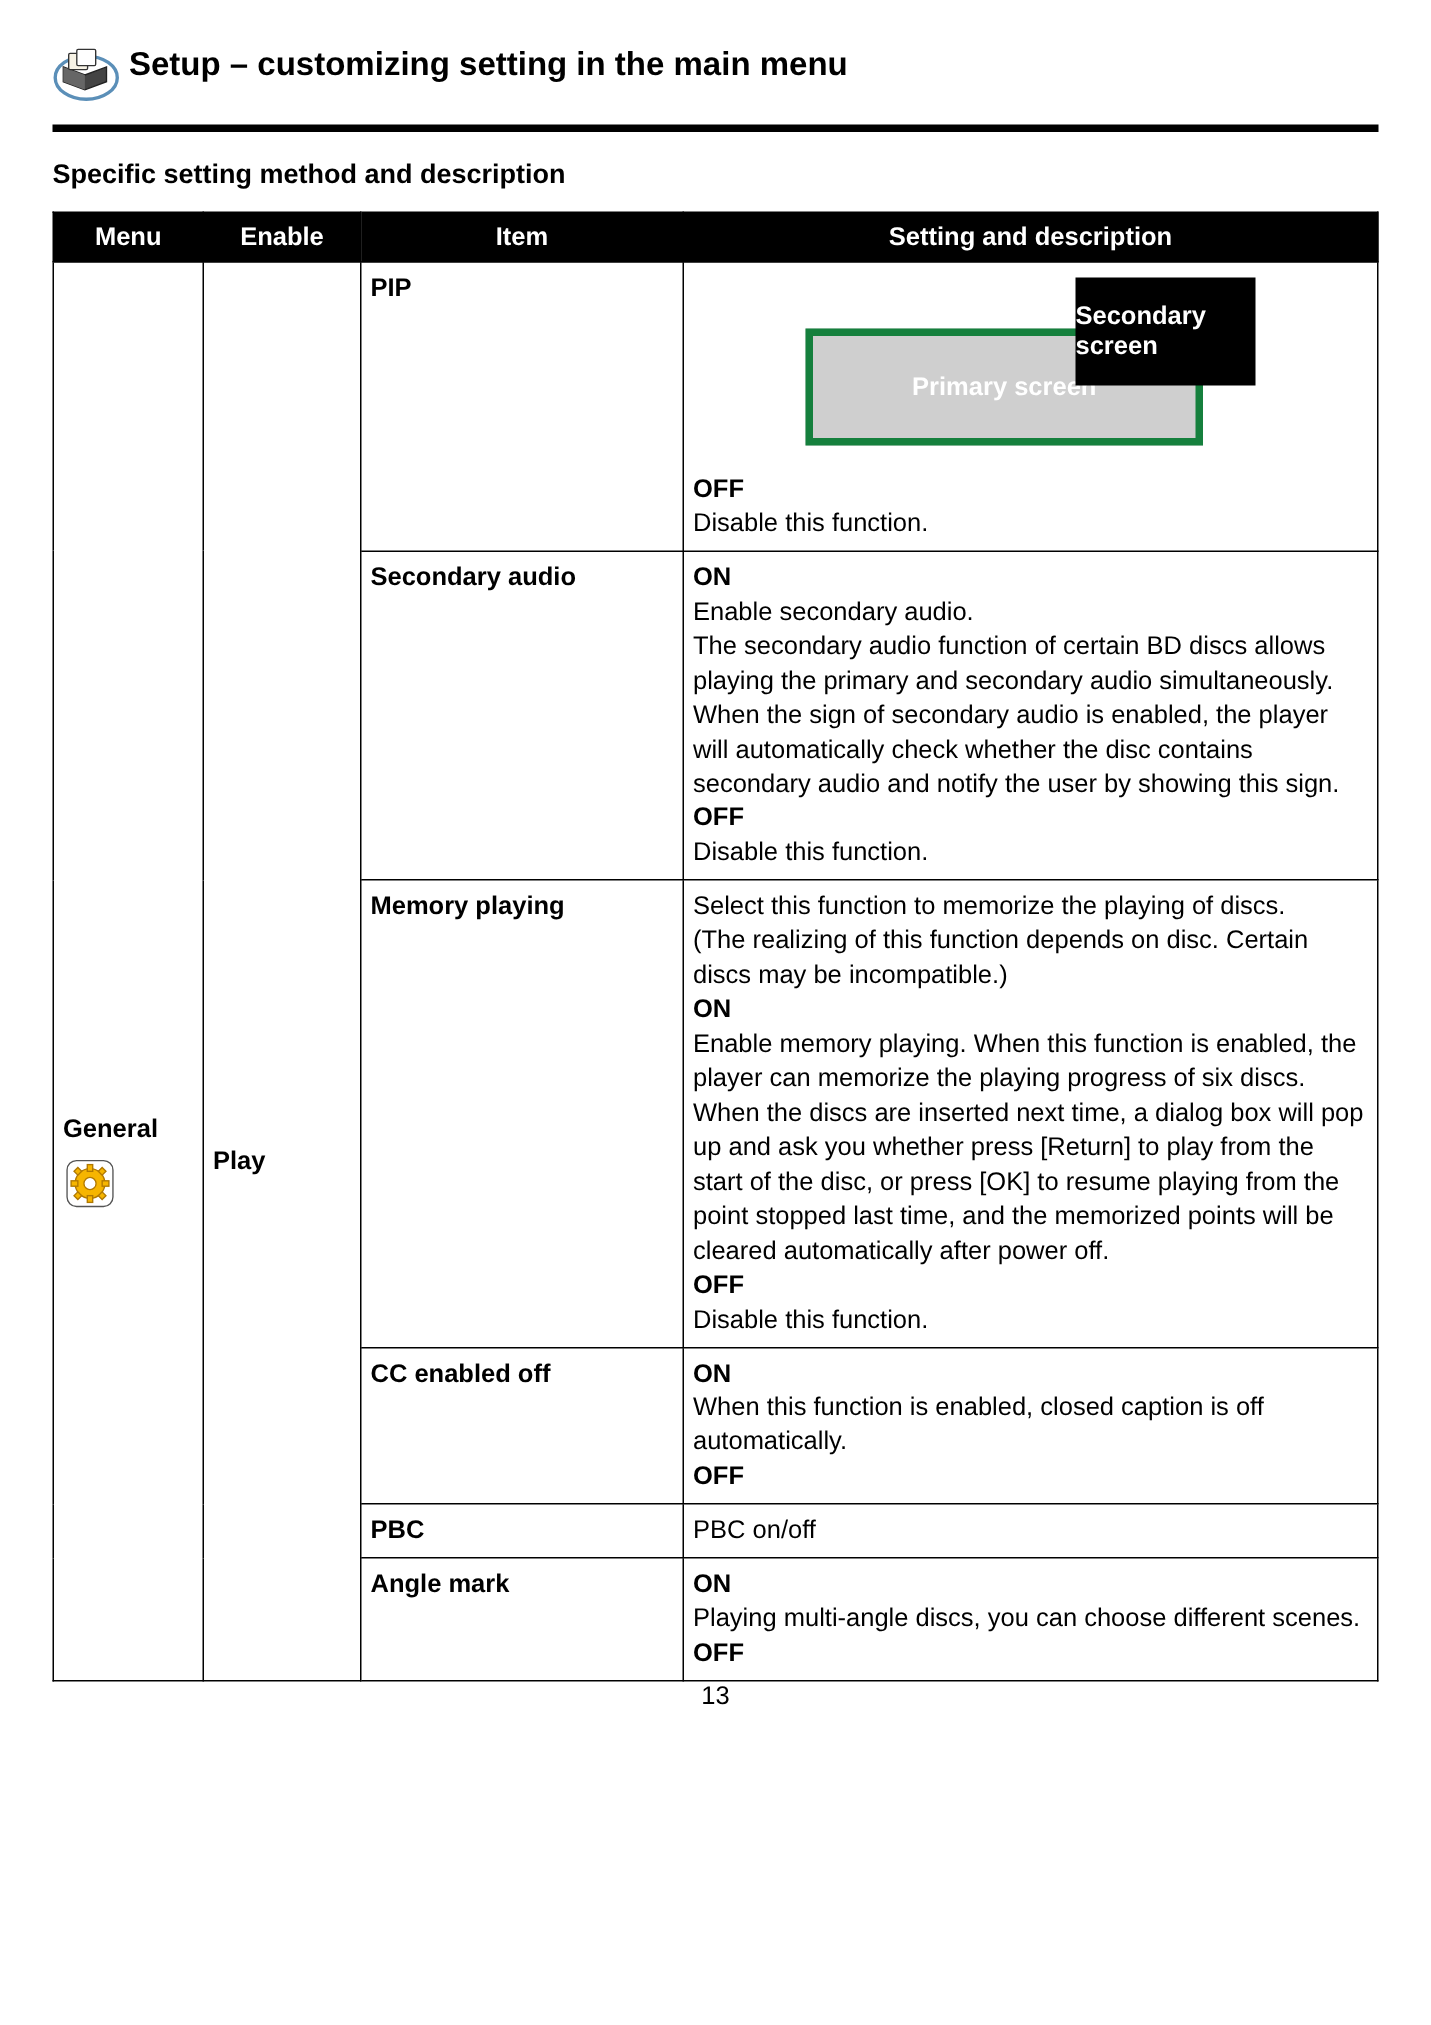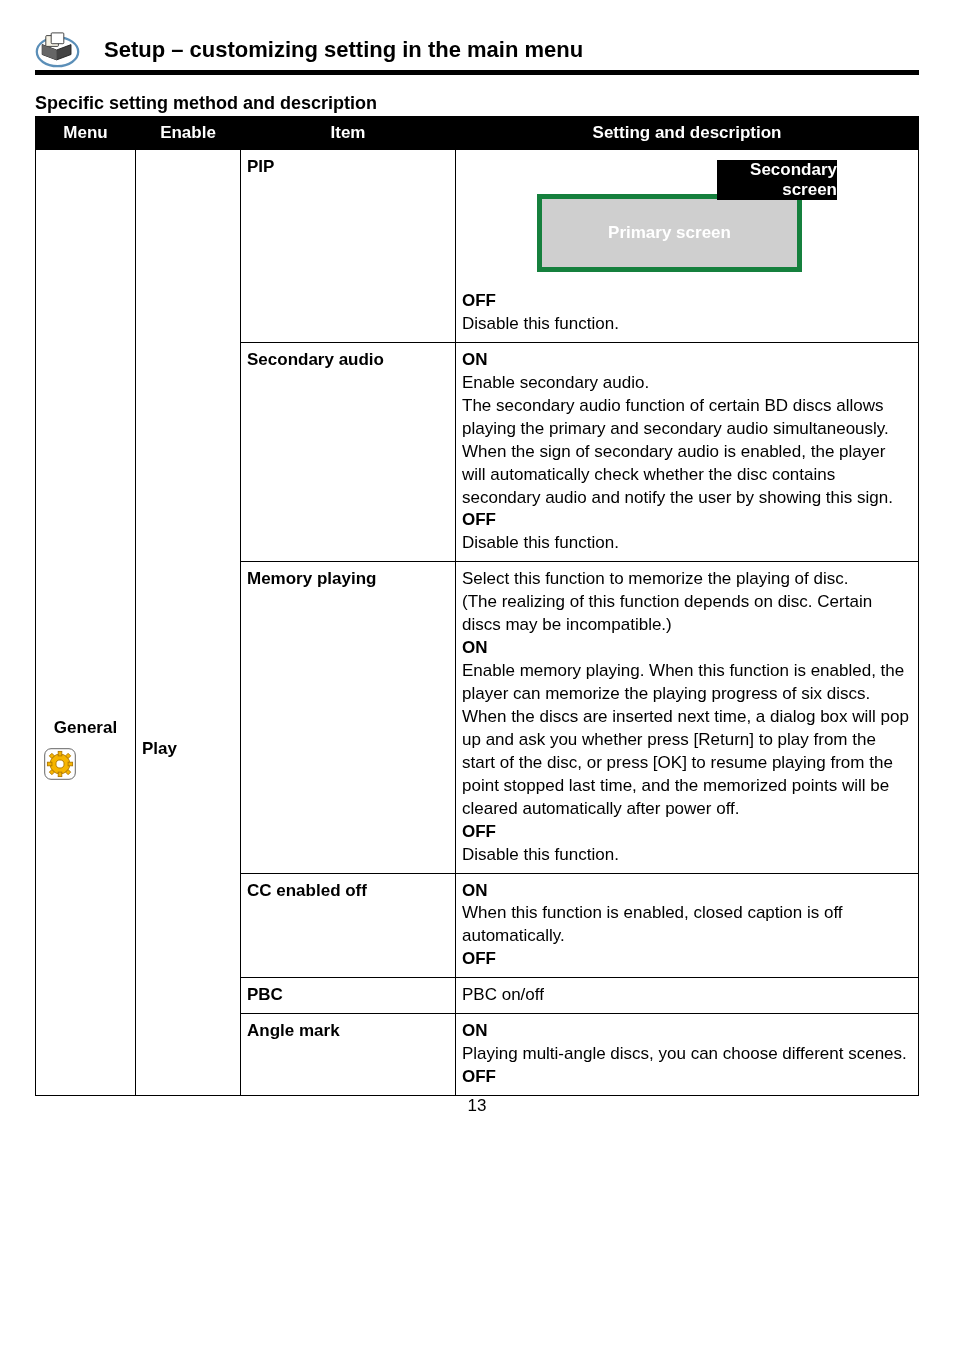--- a/index.html
+++ b/index.html
@@ -5,39 +5,39 @@
   * { box-sizing: border-box; margin: 0; padding: 0; }
   body {
     font-family: Arial, Helvetica, sans-serif;
     background: #fff;
     width: 954px;
     margin: 0 auto;
     padding: 30px 35px 10px 35px;
     font-size: 17px;
     color: #000;
   }
-  .header-row { display: flex; align-items: center; gap: 24px; margin-bottom: 0; }
+  .header-row { display: flex; gap: 6px; margin-bottom: 13px; }
   .header-icon { width: 45px; height: 40px; position: relative; flex-shrink: 0; }
   .title-text { font-size: 22px; font-weight: bold; }
   .underline-bar { height: 5px; background: #000; margin-bottom: 18px; }
-  .section-title { font-size: 18px; font-weight: bold; margin-bottom: 2px; }
+  .section-title { font-size: 18px; font-weight: bold; margin-bottom: 14px; }
   table.settings { width: 100%; border-collapse: collapse; table-layout: fixed; }
   table.settings th { background: #000; color: #fff; font-weight: bold; border: 1px solid #000; padding: 6px 4px; font-size: 17px; }
   table.settings td { border: 1px solid #000; padding: 6px 6px; vertical-align: top; font-size: 17px; line-height: 1.35; }
   .col-menu { width: 100px; }
   .col-submenu { width: 105px; }
   .col-item { width: 215px; }
   .col-desc { }
-  .menu-cell { text-align: center; font-weight: bold; vertical-align: middle !important; padding-top: 260px !important; }
+  .menu-cell { text-align: left; font-weight: bold; vertical-align: middle !important; padding-top: 260px !important; }
   .submenu-cell { font-weight: bold; vertical-align: middle !important; padding-top: 260px !important; }
   .item-cell { font-weight: bold; }
   .gear-icon { width: 36px; height: 36px; margin-top: 6px; }
   .pip-diagram { position: relative; width: 300px; height: 120px; margin: 4px auto 10px; }
   .pip-primary { position: absolute; left: 0; top: 34px; width: 265px; height: 78px; border: 5px solid #15803d; background: #cfcfcf; color: #fff; font-weight: bold; display:flex; align-items:center; justify-content:center; font-size:17px; }
-  .pip-secondary { position: absolute; right: 0; top: 0; width: 120px; height: 40px; background: #000; color: #fff; font-weight: bold; display: flex; align-items: center; justify-content: center; text-align: right; line-height: 1.15; font-size: 17px; z-index: 2; }
+  .pip-secondary { position: absolute; right: 0; top: 0; width: 120px; height: 72px; background: #000; color: #fff; font-weight: bold; display: flex; align-items: center; justify-content: center; text-align: left; line-height: 1.15; font-size: 17px; z-index: 2; }
   .page-num { text-align: center; font-size: 17px; }
   strong.b { font-weight: bold; }
 </style>
 </head>
 <body>
 
 <div class="header-row">
   <div class="header-icon">
     <svg viewBox="0 0 50 42" width="45" height="40">
       <ellipse cx="25" cy="23" rx="23" ry="16" fill="none" stroke="#5b8fb8" stroke-width="2.5"></ellipse>
@@ -112,21 +112,21 @@
         <span>Enable secondary audio.</span><br>
         <span>The secondary audio function of certain BD discs allows playing the primary and secondary audio simultaneously. When the sign of secondary audio is enabled, the player will automatically check whether the disc contains secondary audio and notify the user by showing this sign.</span><br>
         <strong class="b">OFF</strong><br>
         <span>Disable this function.</span>
       </td>
     </tr>
 
     <tr>
       <td class="item-cell">Memory playing</td>
       <td>
-        <span>Select this function to memorize the playing of disc.</span><br>
+        <span>Select this function to memorize the playing of discs.</span><br>
         <span>(The realizing of this function depends on disc. Certain discs may be incompatible.)</span><br>
         <strong class="b">ON</strong><br>
         <span>Enable memory playing. When this function is enabled, the player can memorize the playing progress of six discs. When the discs are inserted next time, a dialog box will pop up and ask you whether press [Return] to play from the start of the disc, or press [OK] to resume playing from the point stopped last time, and the memorized points will be cleared automatically after power off.</span><br>
         <strong class="b">OFF</strong><br>
         <span>Disable this function.</span>
       </td>
     </tr>
 
     <tr>
       <td class="item-cell">CC enabled off</td>

